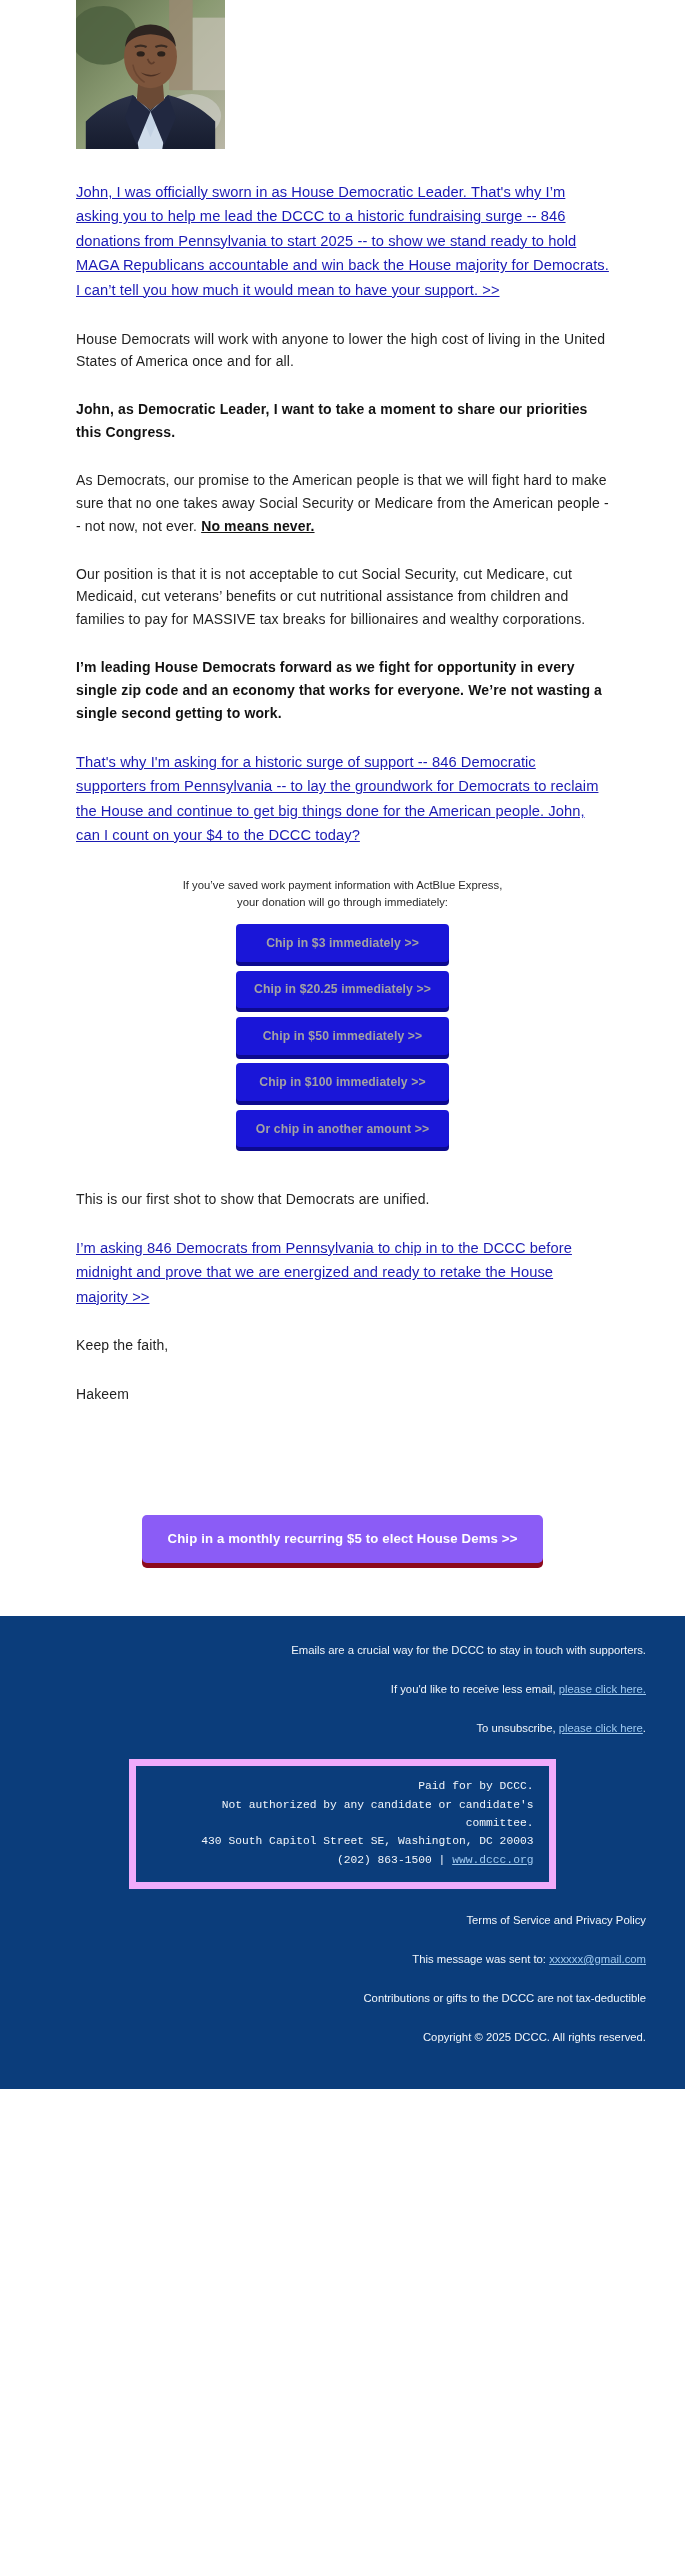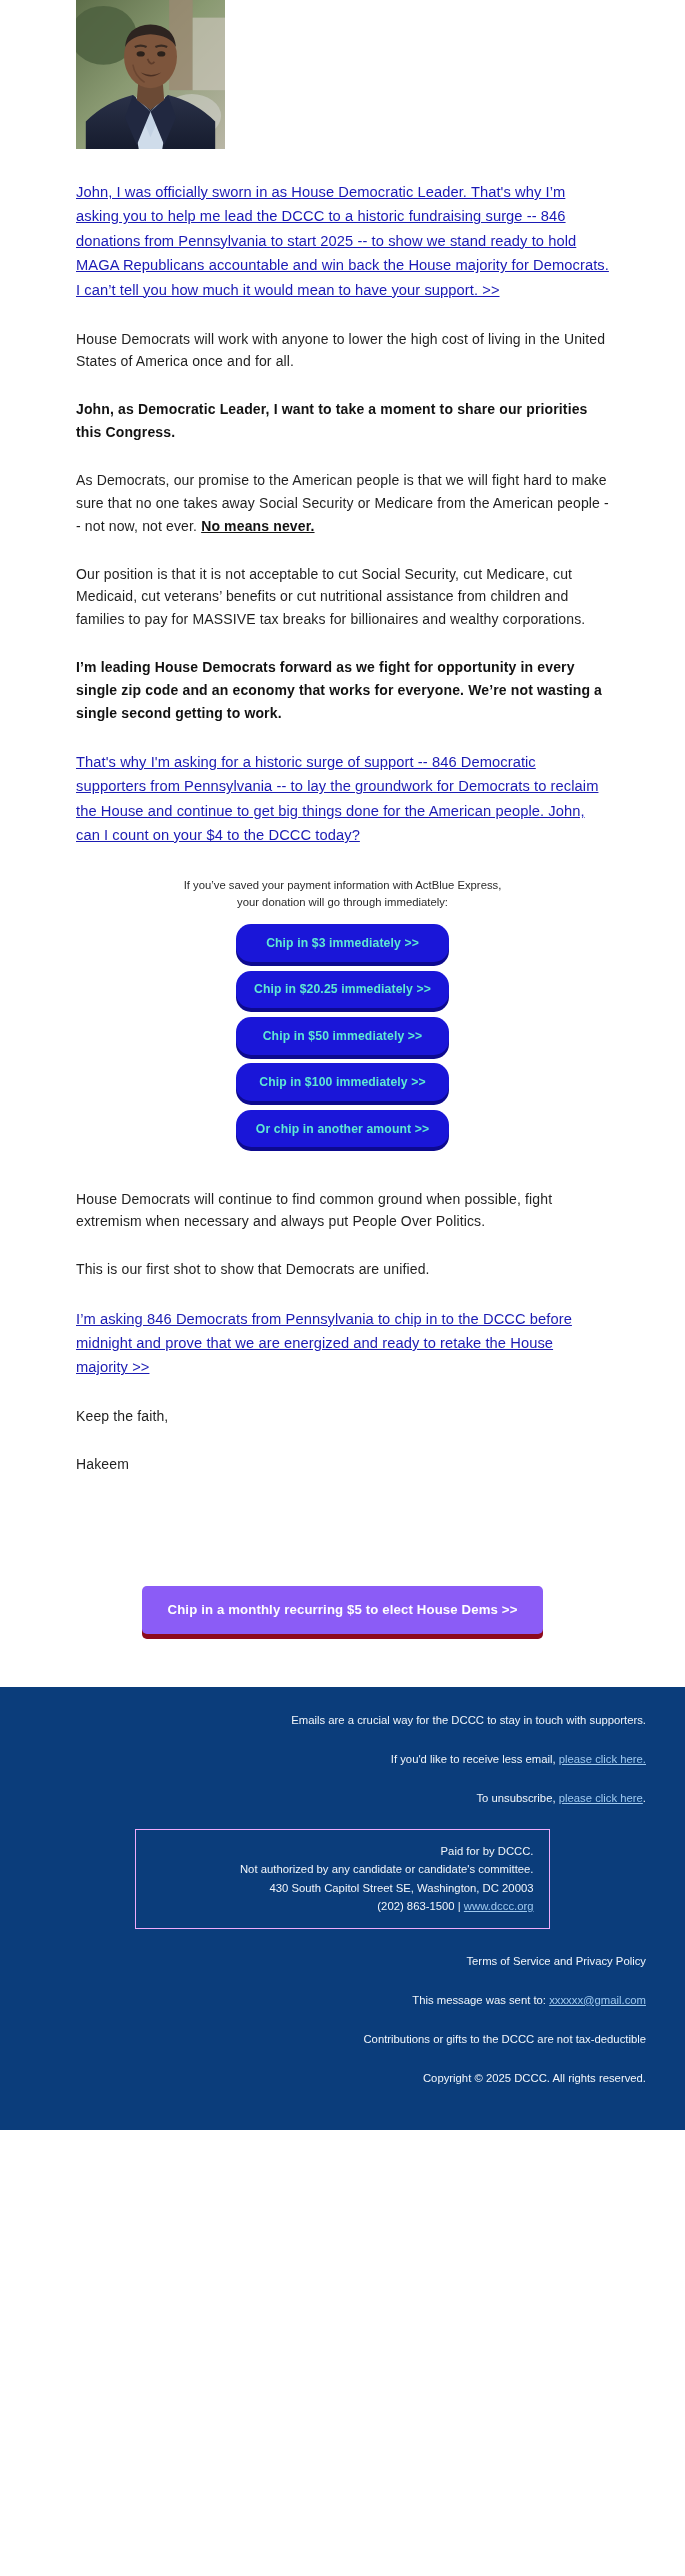--- a/index.html
+++ b/index.html
@@ -90,27 +90,27 @@
     list-style: none;
     margin: 0;
     padding: 0;
   }
   .btn-list li { margin: 0 0 8.8px 0; }
   a.chip-btn {
     display: block;
     width: 202px;
     margin: 0 auto;
     background: #1a16d8;
-    color: #5eead4;
+    color: #a3a3a3;
     font-weight: bold;
     font-size: 12.2px;
     line-height: 1;
     text-decoration: none;
     padding: 12.7px 5.9px 12.7px 5.9px;
-    border-radius: 15px;
+    border-radius: 4px;
     box-shadow: 0 3.9px 0 0 #0d0a8f;
     text-align: center;
     letter-spacing: 0.01em;
   }
 
   
   .recurring-wrap {
     padding: 84px 0 53px 0;
     text-align: center;
   }
@@ -139,24 +139,25 @@
     margin: 0 0 21.5px 0;
     font-size: 11.3px;
     line-height: 1.55;
     color: #f2f6fb;
   }
   .footer a {
     color: #9ec9f0;
     text-decoration: underline;
   }
   .disclaimer-box {
-    border: 1px solid #f0abfc;
+    border: 7px solid #f0abfc;
     padding: 11.7px 15.7px 12.7px 15.7px;
     margin: 3.9px auto 23.5px auto;
     max-width: 382px;
+    font-family: Liberation Mono, monospace;
   }
   .disclaimer-box p {
     margin: 0;
     font-size: 11.3px;
     line-height: 1.62;
     color: #f2f6fb;
   }
   .footer .last { margin-bottom: 9.8px; }
 </style>
 </head>
@@ -223,21 +224,21 @@
 
     <p class="para">Our position is that it is not acceptable to cut Social Security, cut Medicare, cut Medicaid, cut veterans’ benefits or cut nutritional assistance from children and families to pay for MASSIVE tax breaks for billionaires and wealthy corporations.</p>
 
     <p class="para bold">I’m leading House Democrats forward as we fight for opportunity in every single zip code and an economy that works for everyone. We’re not wasting a single second getting to work.</p>
 
     <a href="#" class="mid-link">That's why I'm asking for a historic surge of support -- 846 Democratic supporters from Pennsylvania -- to lay the groundwork for Democrats to reclaim the House and continue to get big things done for the American people. John, can I count on your $4 to the DCCC today?</a>
   </div>
 
   <div class="donate-block">
     <p class="donate-note">
-      <span>If you’ve saved your payment information with ActBlue Express,</span><br>
+      <span>If you’ve saved work payment information with ActBlue Express,</span><br>
       <span>your donation will go through immediately:</span>
     </p>
     <ul class="btn-list">
       <li>
         <a href="#" class="chip-btn">Chip in $3 immediately &gt;&gt;</a>
       </li>
       <li>
         <a href="#" class="chip-btn">Chip in $20.25 immediately &gt;&gt;</a>
       </li>
       <li>
@@ -248,21 +249,20 @@
       </li>
       <li>
         <a href="#" class="chip-btn">Or chip in another amount &gt;&gt;</a>
       </li>
     </ul>
   </div>
 
   <div class="spacer-24"></div>
 
   <div class="content">
-    <p class="para">House Democrats will continue to find common ground when possible, fight extremism when necessary and always put People Over Politics.</p>
 
 
     <p class="para">This is our first shot to show that Democrats are unified.</p>
 
     <a href="#" class="final-link">I’m asking 846 Democrats from Pennsylvania to chip in to the DCCC before midnight and prove that we are energized and ready to retake the House majority &gt;&gt;</a>
 
     <p class="para">Keep the faith,</p>
 
     <p class="para">Hakeem</p>
   </div>

